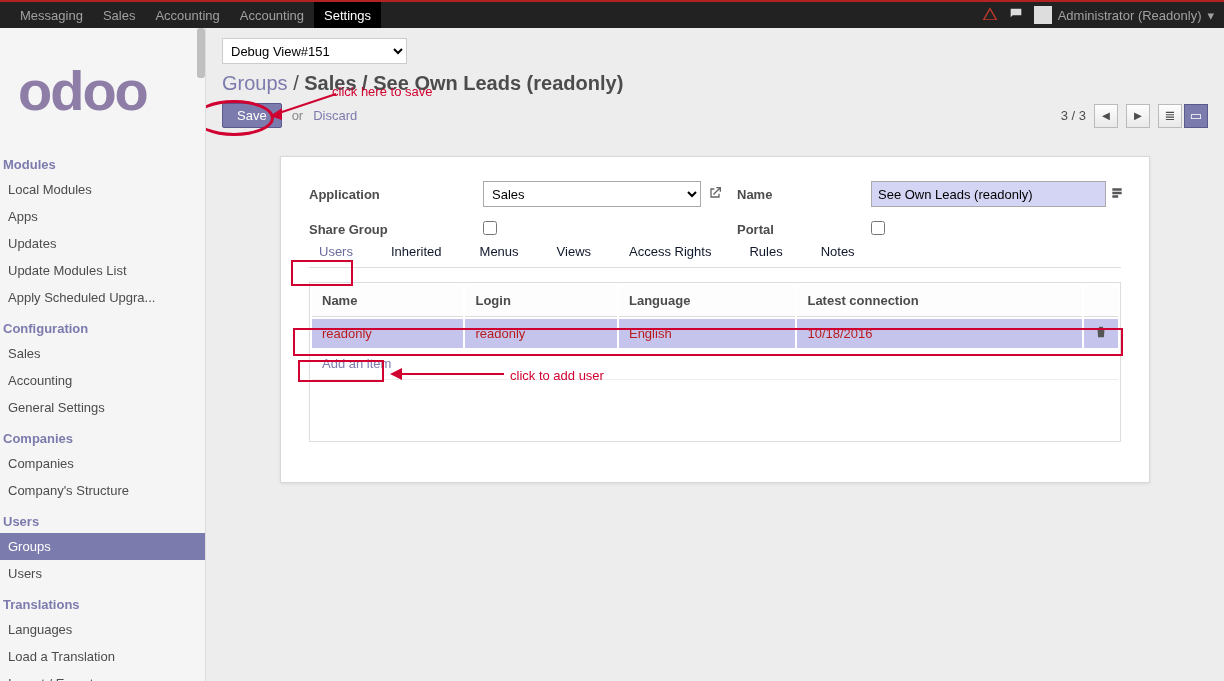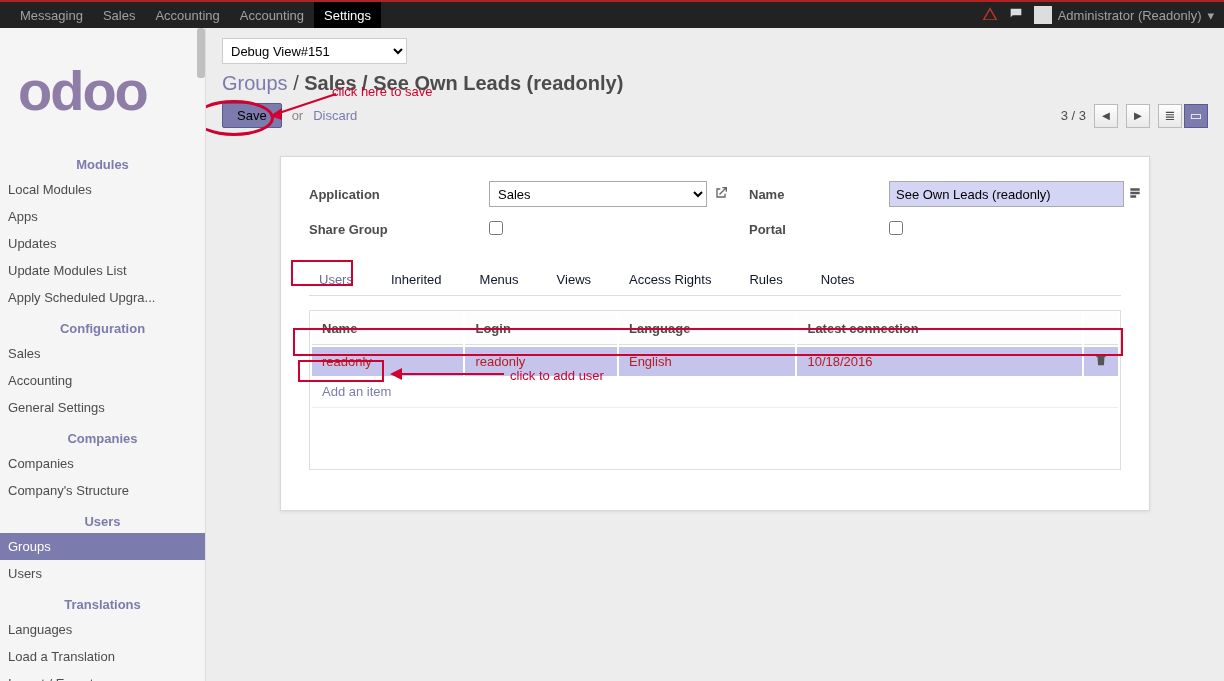--- a/index.html
+++ b/index.html
@@ -10,43 +10,43 @@
 .topnav .menu a.active { background: #000; color: #fff; }
 .topnav .right { margin-left: auto; display: flex; align-items: center; gap: 10px; color: #a0a0a0; }
 .topnav .right .user { display: flex; align-items: center; gap: 6px; }
 .topnav .right .avatar { width: 18px; height: 18px; background: #ddd; display: inline-block; }
 .topnav svg { width: 16px; height: 16px; }
 
 .layout { display: flex; height: calc(100vh - 28px); }
 .sidebar-wrap { width: 206px; background: #f5f5f5; border-right: 1px solid #ddd; position: relative; }
 .sidebar-wrap::after { content: ""; position: absolute; right: 0; top: 0; width: 8px; height: 50px; background: #c0c0c0; border-radius: 3px; }
 .logo { padding: 30px 18px 24px; font-size: 56px; font-weight: bold; color: #8e7da7; letter-spacing: -2px; }
-.sidebar h3 { color: #7c7bad; font-size: 13px; font-weight: bold; padding: 4px 3px; margin-top: 6px; text-align: center; }
+.sidebar h3 { color: #7c7bad; font-size: 13px; font-weight: bold; padding: 4px 3px; margin-top: 6px; }
 .sidebar a.item { display: block; padding: 6px 8px; color: #4c4c4c; text-decoration: none; cursor: pointer; }
 .sidebar a.item.active { background: #7c7bad; color: #fff; }
 
 .main { flex: 1; background: #ededed; padding: 10px 16px; overflow: auto; position: relative; }
 .debug-select { width: 185px; height: 26px; border: 1px solid #ccc; background: #fff; font-size: 13px; padding: 2px 4px; margin-bottom: 4px; }
 .breadcrumb { font-size: 20px; padding: 4px 0 8px; }
 .breadcrumb .link { color: #7c7bad; }
 .breadcrumb .sep { color: #4c4c4c; }
 .breadcrumb .current { color: #4c4c4c; font-weight: bold; }
 
 .controls { display: flex; align-items: center; gap: 10px; padding-bottom: 12px; }
-.save-btn { background: #7c7bad; color: #000000; border: 1px solid #5a5a8f; padding: 4px 14px; cursor: pointer; font-size: 13px; border-radius: 2px; }
+.save-btn { background: #7c7bad; color: #ffffff; border: 1px solid #5a5a8f; padding: 4px 14px; cursor: pointer; font-size: 13px; border-radius: 2px; }
 .discard { color: #7c7bad; cursor: pointer; }
 .or-text { color: #888; }
 .pager-row { margin-left: auto; display: flex; align-items: center; gap: 8px; }
 .pager-btn { width: 24px; height: 24px; border: 1px solid #bbb; background: linear-gradient(#fefefe,#e9e9e9); display: flex; align-items: center; justify-content: center; cursor: pointer; }
 .view-switch { display: flex; gap: 2px; }
 .view-btn { width: 24px; height: 24px; border: 1px solid #bbb; background: linear-gradient(#fefefe,#e9e9e9); display: flex; align-items: center; justify-content: center; cursor: pointer; }
 .view-btn.active { background: #7c7bad; border-color: #5a5a8f; }
 
 .form-sheet { background: #fff; border: 1px solid #d8d8d8; max-width: 870px; margin: 16px auto 0; padding: 24px 28px 40px; box-shadow: 0 1px 3px rgba(0,0,0,.08); }
-.form-grid { display: grid; grid-template-columns: 160px 240px 120px 1fr; gap: 14px 20px; align-items: center; margin-bottom: 28px; }
+.form-grid { display: grid; grid-template-columns: 160px 240px 120px 1fr; gap: 14px 14px; align-items: center; }
 .form-grid label { font-weight: bold; color: #4c4c4c; font-size: 13px; }
 .app-select { width: 220px; height: 26px; border: 1px solid #aaa; background: #fff; font-size: 13px; padding: 2px 4px; }
 .share-link { width: 16px; height: 16px; }
 .name-input { width: 235px; height: 26px; border: 1px solid #aaa; background: #d4d4f4; padding: 2px 6px; font-size: 13px; }
 .name-cell { display: flex; align-items: center; gap: 4px; }
 .checkbox { width: 14px; height: 14px; }
 
 .tabs { border-bottom: 1px solid #ddd; display: flex; gap: 18px; }
 .tab { padding: 6px 10px; color: #0f172a; cursor: pointer; font-size: 13px; }
 .tab.active { color: #6b6b9e; border-bottom: 2px solid transparent; }

